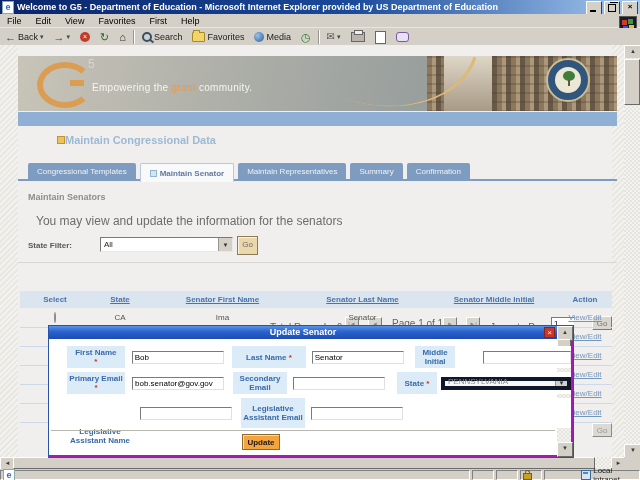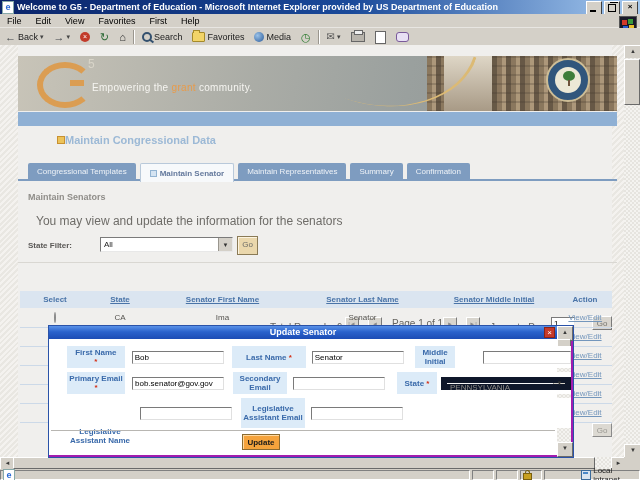--- a/index.html
+++ b/index.html
@@ -119,21 +119,21 @@
   .dlg-x{position:absolute;left:495px;top:1px;width:11px;height:11px;background:#c6392a;border:1px solid #8a2318;
          color:#fff;font-size:8px;line-height:9px;text-align:center;box-sizing:border-box;}
   .dlg-sb{position:absolute;left:508px;top:0;width:14px;height:129px;}
   .dlg-body{position:absolute;left:0;top:13px;width:508px;height:116px;background:#fff;}
   .frow{position:absolute;left:18px;width:504px;display:flex;gap:2px;}
   .flabel{background:#dcebf8;color:#3a6aaa;font-size:8px;font-weight:bold;display:flex;flex-direction:column;
           align-items:center;justify-content:center;text-align:center;line-height:9px;box-sizing:border-box;padding:0 1px;}
   .req{color:#d42a10;font-weight:bold;}
   .ffield{display:flex;align-items:center;background:#fff;}
   .tin{height:13px;border:1px solid;border-color:#7a7a7a #e0e0e0 #e0e0e0 #7a7a7a;font-size:8px;padding:0 2px;box-sizing:border-box;}
-  .stateSel{height:13px;background:#f7f7f7;border:6px solid #0f172a;font-size:8px;color:#8e8c88;display:flex;align-items:flex-start;box-sizing:border-box;flex:1;}
+  .stateSel{height:13px;background:#f7f7f7;border:4px solid #0f172a;font-size:8px;color:#8e8c88;display:flex;align-items:flex-end;box-sizing:border-box;flex:1;}
   .stateSel .val{flex:1;padding:0 3px;}
   .dlg-sep{position:absolute;left:2px;top:91px;width:504px;height:1px;background:#b8b6b2;}
   .btn-update{position:absolute;left:193px;top:95px;width:38px;height:16px;background:#f5a33c;border:1px solid #8a6a30;
               box-shadow:inset 1px 1px 0 #ffd9a0;font-size:8px;font-weight:bold;color:#1a1a1a;text-align:center;line-height:15px;box-sizing:border-box;}
   .btn-cancel{position:absolute;left:235px;top:95px;width:92px;height:16px;background:#d6d2ca;border:1px solid;
               border-color:#fff #6a6a6a #6a6a6a #fff;font-size:8px;color:#2a2a2a;text-align:center;line-height:15px;box-sizing:border-box;}
 </style>
 </head>
 <body>
 

